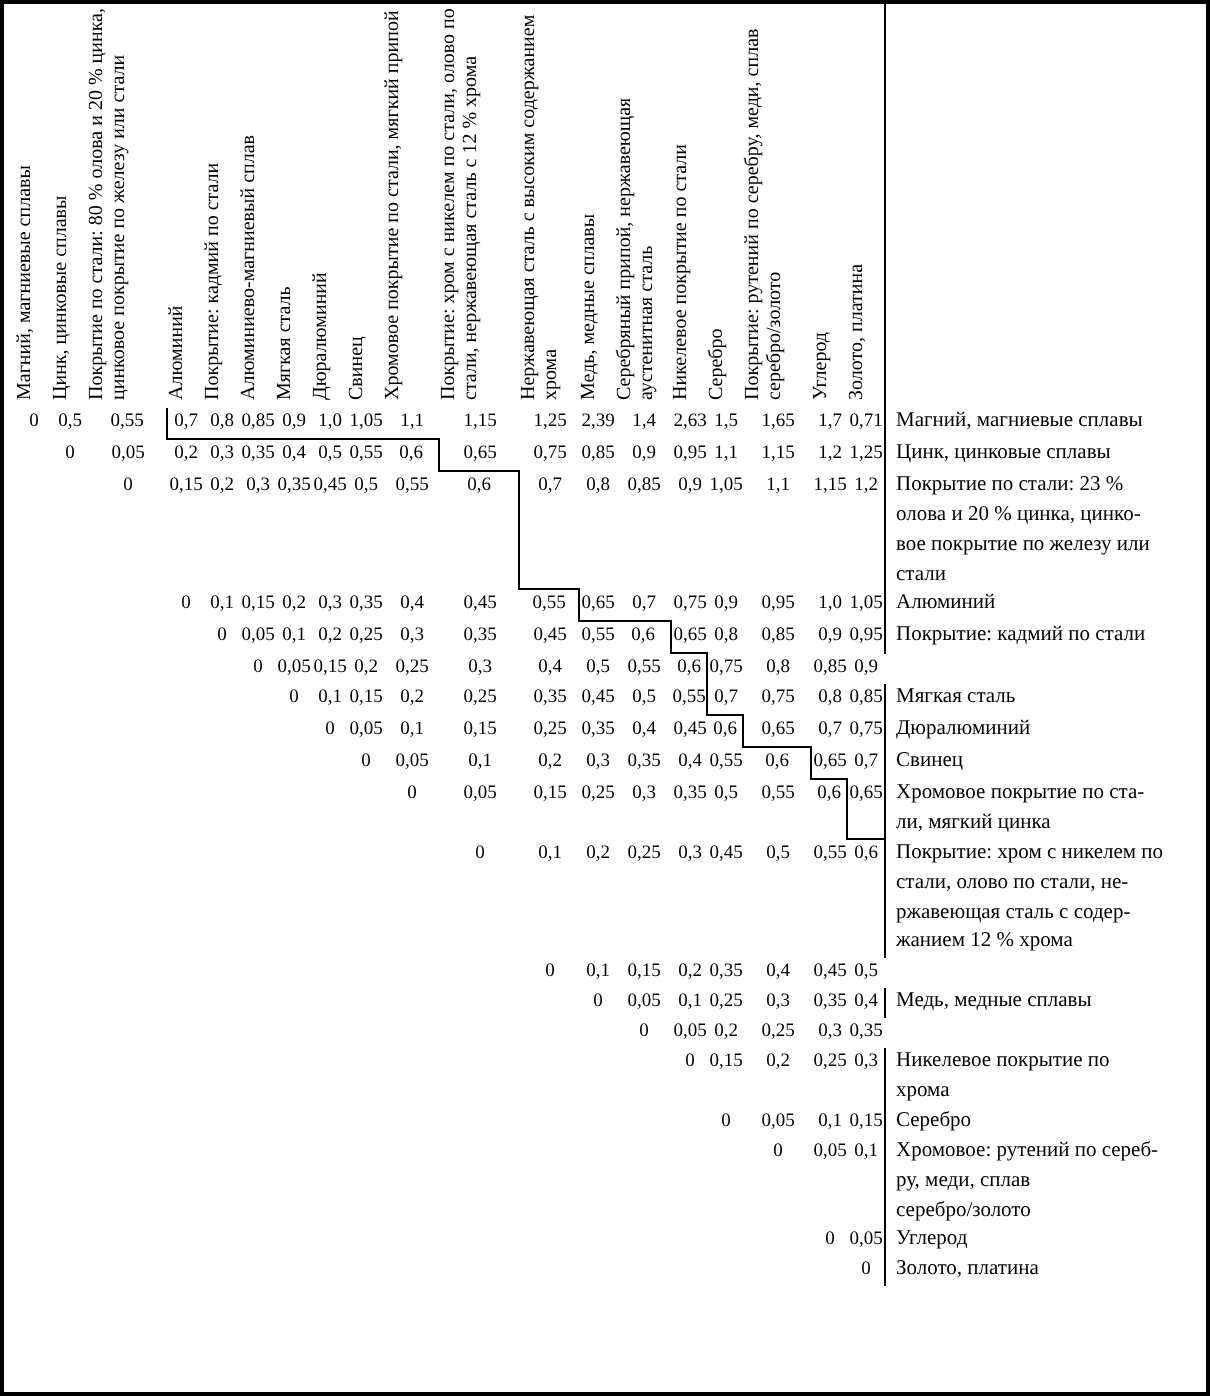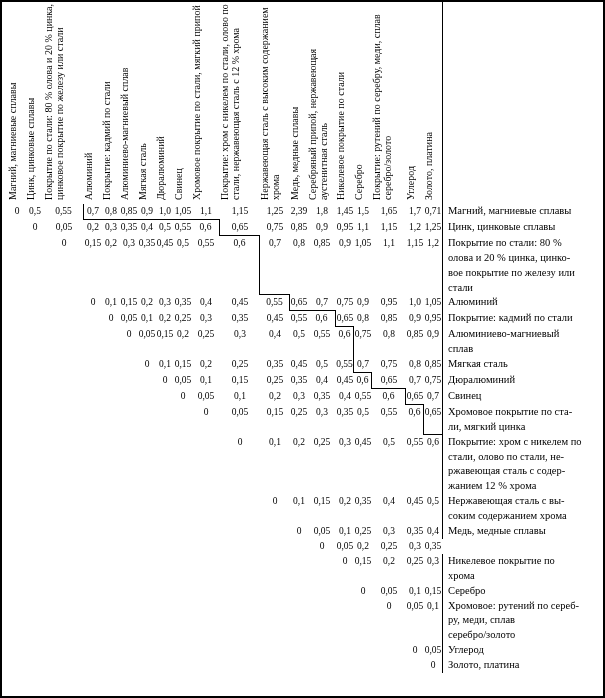--- a/index.html
+++ b/index.html
@@ -111,22 +111,22 @@
       <div class="ncell step-b" style="width: 18px;">0,7</div>
       <div class="ncell step-b" style="width: 18px;">0,8</div>
       <div class="ncell step-b" style="width: 18px;">0,85</div>
       <div class="ncell step-b" style="width: 18px;">0,9</div>
       <div class="ncell step-b" style="width: 18px;">1,0</div>
       <div class="ncell step-b" style="width: 18px;">1,05</div>
       <div class="ncell step-b" style="width: 28px;">1,1</div>
       <div class="ncell" style="width: 40px;">1,15</div>
       <div class="ncell" style="width: 30px;">1,25</div>
       <div class="ncell" style="width: 18px;">2,39</div>
-      <div class="ncell" style="width: 28px;">1,8</div>
-      <div class="ncell" style="width: 18px;">1,45</div>
+      <div class="ncell" style="width: 28px;">1,4</div>
+      <div class="ncell" style="width: 18px;">2,63</div>
       <div class="ncell" style="width: 18px;">1,5</div>
       <div class="ncell" style="width: 34px;">1,65</div>
       <div class="ncell" style="width: 18px;">1,7</div>
       <div class="ncell" style="width: 18px;">0,71</div>
       <div class="lcell">Магний, магниевые сплавы</div>
     </div>
     <div class="mrow">
       <div class="ncell" style="width: 18px;"></div>
       <div class="ncell" style="width: 18px;">0</div>
       <div class="ncell" style="width: 40px;">0,05</div>
@@ -161,21 +161,21 @@
       <div class="ncell" style="width: 28px;">0,55</div>
       <div class="ncell step-r" style="width: 40px;">0,6</div>
       <div class="ncell step-b" style="width: 30px;">0,7</div>
       <div class="ncell" style="width: 18px;">0,8</div>
       <div class="ncell" style="width: 28px;">0,85</div>
       <div class="ncell" style="width: 18px;">0,9</div>
       <div class="ncell" style="width: 18px;">1,05</div>
       <div class="ncell" style="width: 34px;">1,1</div>
       <div class="ncell" style="width: 18px;">1,15</div>
       <div class="ncell" style="width: 18px;">1,2</div>
-      <div class="lcell">Покрытие по стали: 80 %
+      <div class="lcell">Покрытие по стали: 23 %
 олова и 20 % цинка, цинко-
 вое покрытие по железу или
 стали</div>
     </div>
     <div class="mrow">
       <div class="ncell" style="width: 18px;"></div>
       <div class="ncell" style="width: 18px;"></div>
       <div class="ncell" style="width: 40px;"></div>
       <div class="ncell" style="width: 18px;">0</div>
       <div class="ncell" style="width: 18px;">0,1</div>
@@ -230,22 +230,20 @@
       <div class="ncell" style="width: 28px;">0,25</div>
       <div class="ncell" style="width: 40px;">0,3</div>
       <div class="ncell" style="width: 30px;">0,4</div>
       <div class="ncell" style="width: 18px;">0,5</div>
       <div class="ncell" style="width: 28px;">0,55</div>
       <div class="ncell step-r" style="width: 18px;">0,6</div>
       <div class="ncell" style="width: 18px;">0,75</div>
       <div class="ncell" style="width: 34px;">0,8</div>
       <div class="ncell" style="width: 18px;">0,85</div>
       <div class="ncell" style="width: 18px;">0,9</div>
-      <div class="lcell">Алюминиево-магниевый
-сплав</div>
     </div>
     <div class="mrow">
       <div class="ncell" style="width: 18px;"></div>
       <div class="ncell" style="width: 18px;"></div>
       <div class="ncell" style="width: 40px;"></div>
       <div class="ncell" style="width: 18px;"></div>
       <div class="ncell" style="width: 18px;"></div>
       <div class="ncell" style="width: 18px;"></div>
       <div class="ncell" style="width: 18px;">0</div>
       <div class="ncell" style="width: 18px;">0,1</div>
@@ -367,22 +365,20 @@
       <div class="ncell" style="width: 28px;"></div>
       <div class="ncell" style="width: 40px;"></div>
       <div class="ncell" style="width: 30px;">0</div>
       <div class="ncell" style="width: 18px;">0,1</div>
       <div class="ncell" style="width: 28px;">0,15</div>
       <div class="ncell" style="width: 18px;">0,2</div>
       <div class="ncell" style="width: 18px;">0,35</div>
       <div class="ncell" style="width: 34px;">0,4</div>
       <div class="ncell" style="width: 18px;">0,45</div>
       <div class="ncell" style="width: 18px;">0,5</div>
-      <div class="lcell">Нержавеющая сталь с вы-
-соким содержанием хрома</div>
     </div>
     <div class="mrow">
       <div class="ncell" style="width: 18px;"></div>
       <div class="ncell" style="width: 18px;"></div>
       <div class="ncell" style="width: 40px;"></div>
       <div class="ncell" style="width: 18px;"></div>
       <div class="ncell" style="width: 18px;"></div>
       <div class="ncell" style="width: 18px;"></div>
       <div class="ncell" style="width: 18px;"></div>
       <div class="ncell" style="width: 18px;"></div>

